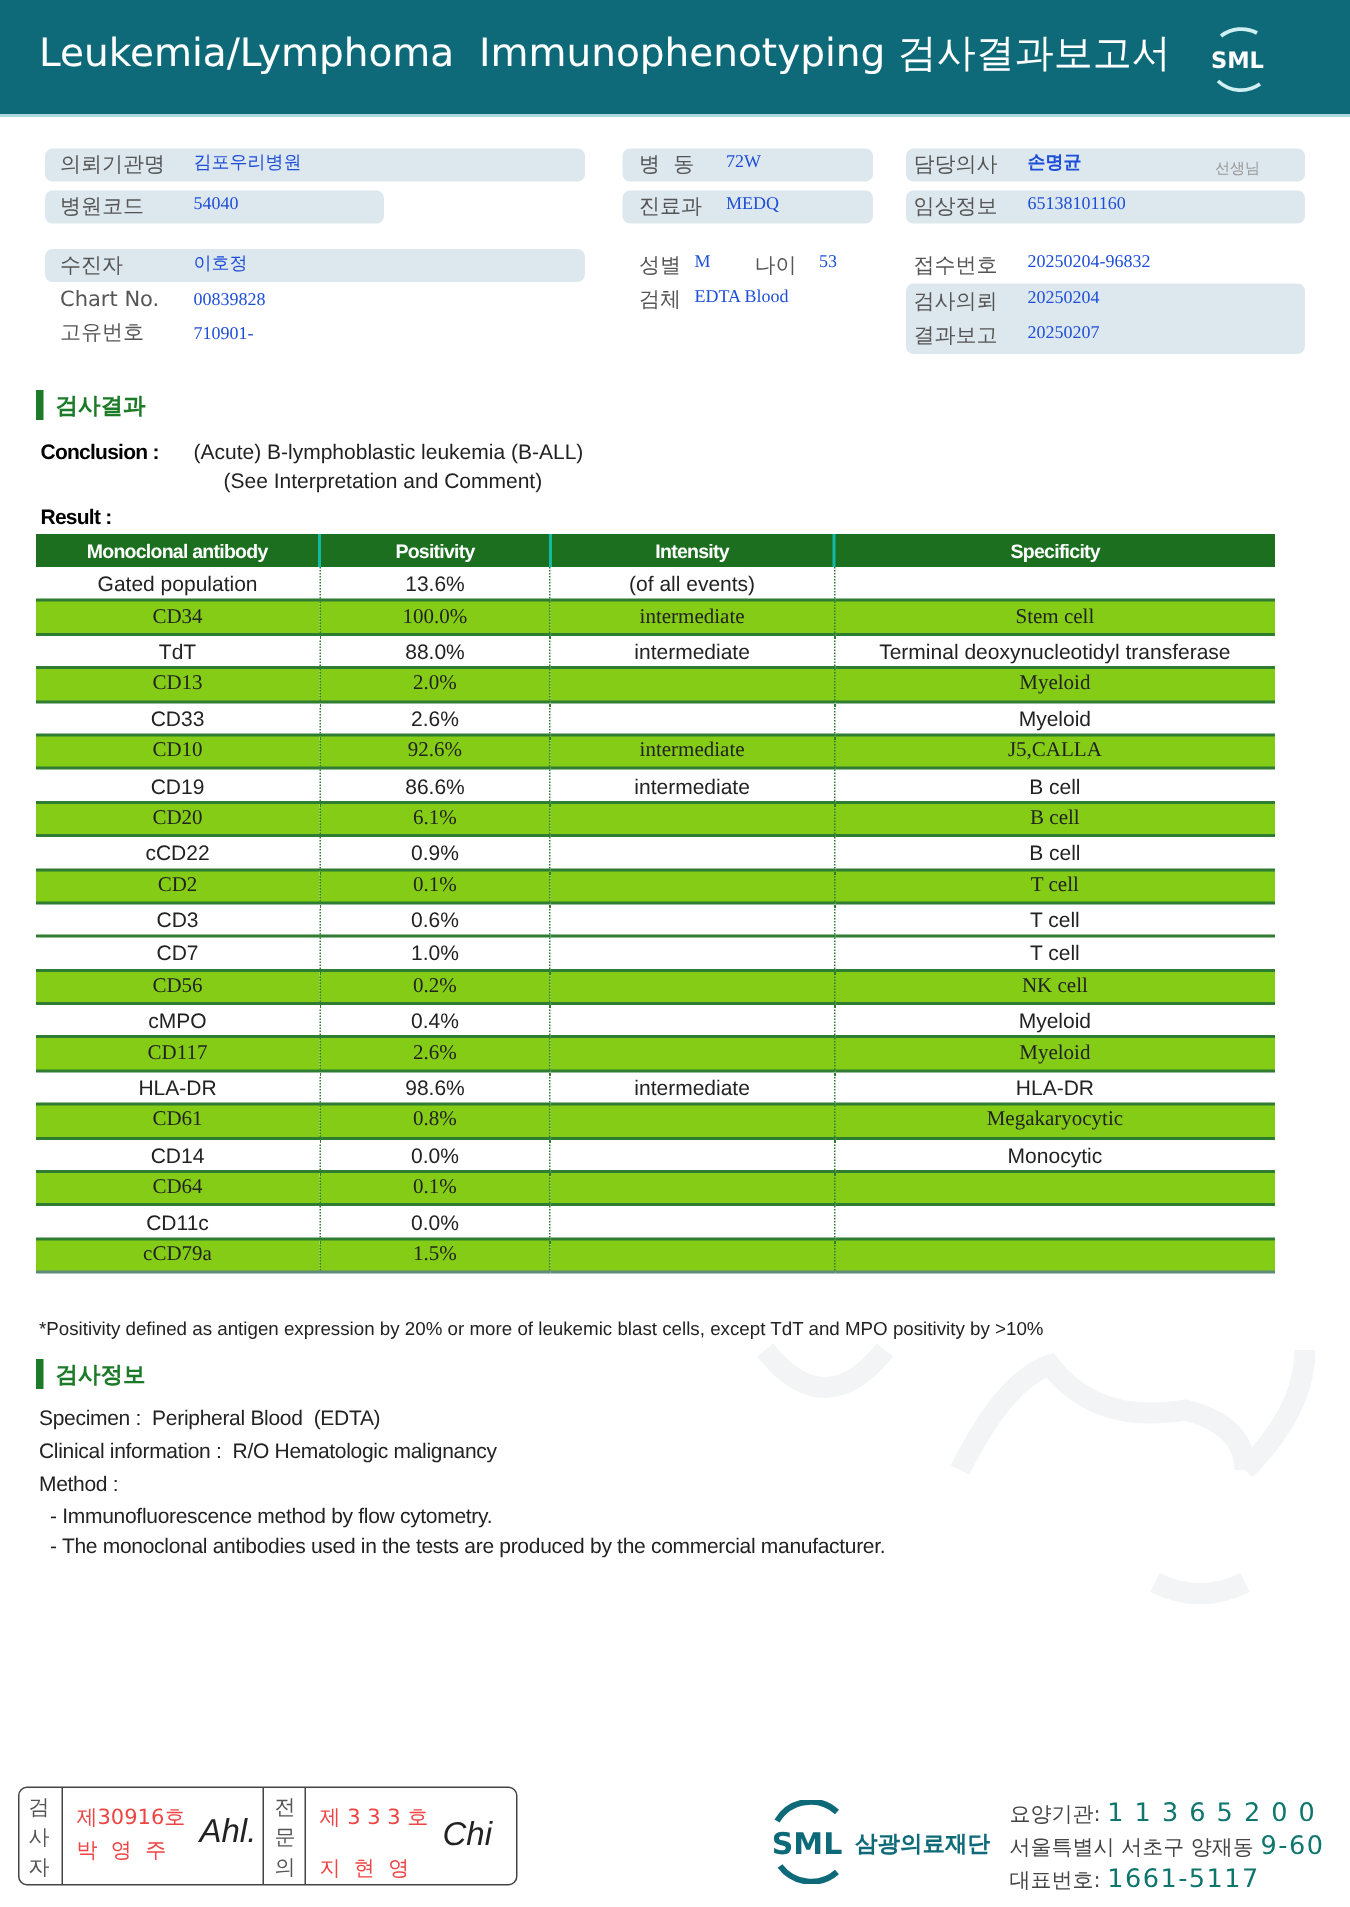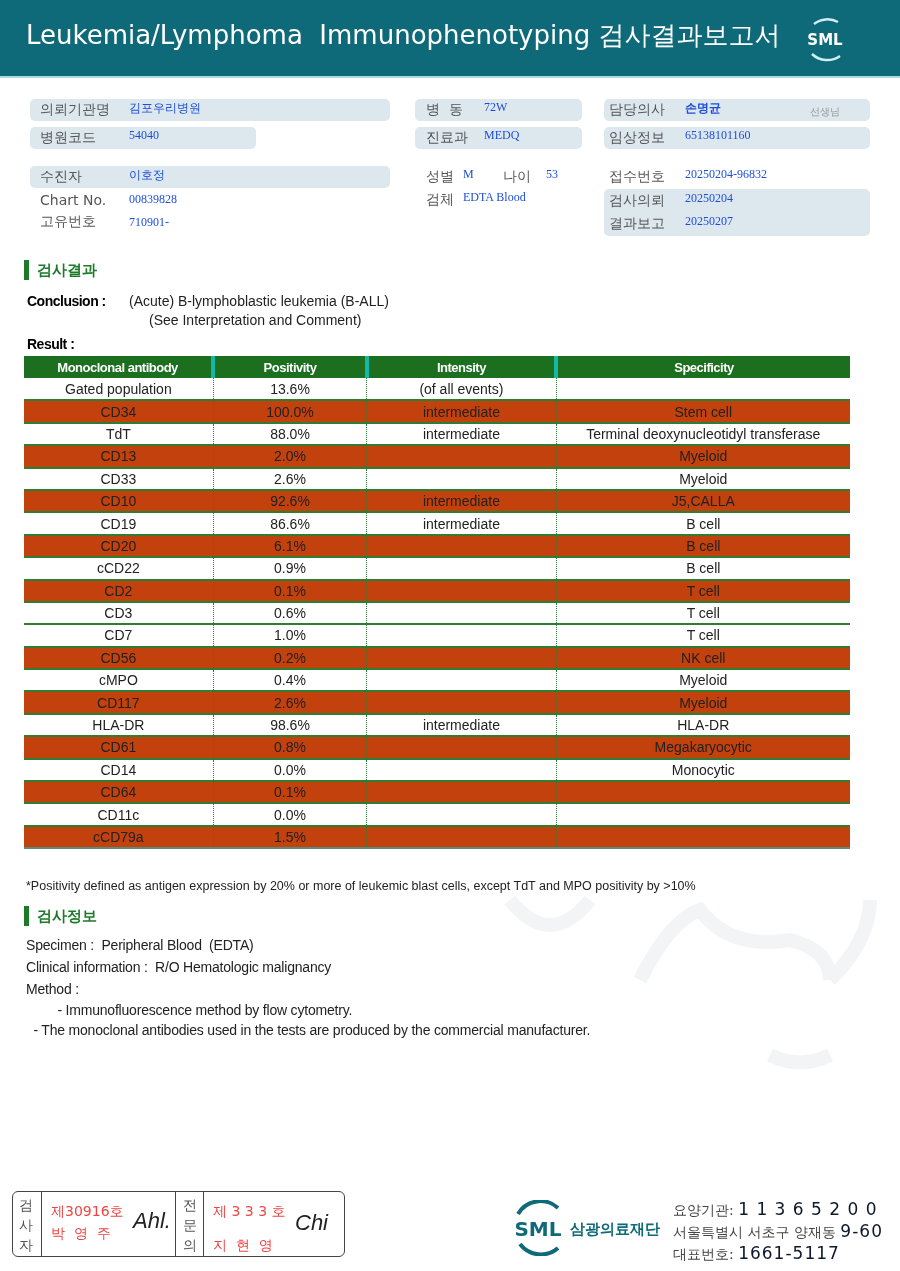--- a/index.html
+++ b/index.html
@@ -14,44 +14,44 @@
   .lbl { position: absolute; font-family: "DejaVu Sans", sans-serif; font-size: 14px; color: #555; white-space: pre; }
   .val { position: absolute; font-family: Liberation Serif, serif; font-size: 12px; color: #1d4ed8; white-space: pre; }
   .honorific { position: absolute; font-family: "DejaVu Sans", sans-serif; font-size: 10px; color: #999; }
 
   .section-title { position: absolute; font-family: "DejaVu Sans", sans-serif; font-weight: bold; font-size: 15px; color: #1d7a28; padding-left: 8px; border-left: 5px solid #1d7a28; line-height: 20px; }
 
   .bold-label { position: absolute; font-weight: bold; font-size: 14px; color: #000000; letter-spacing: -0.5px; }
   .conc { position: absolute; font-size: 14px; color: #222; }
 
   table.res { position: absolute; left: 24px; top: 356px; width: 826px; border-collapse: collapse; font-size: 14px; }
-  table.res th { background: #1b6f1f; color: #fff; font-weight: bold; font-size: 13px; height: 22px; letter-spacing: -0.5px; border-left: 4px solid #14b8a6; }
+  table.res th { background: #1b6f1f; color: #fff; font-weight: bold; font-size: 13px; height: 22px; letter-spacing: -0.5px; border-left: 2px solid #14b8a6; }
   table.res th:first-child { border-left: none; }
   table.res td { height: 22.4px; text-align: center; color: #222; border-bottom: 2px solid #2e7d32; border-left: 1px dotted #2e7d32; padding: 0; }
   table.res td:first-child { border-left: none; }
-  table.res tr.alt td { background: #c2410c; }
+  table.res tr.alt td { background: #84cc16; font-family: Liberation Serif, serif; }
   table.res tr:last-child td { border-bottom: 2px solid #5f8a7a; }
   .c1 { width: 186px; } .c2 { width: 151px; } .c3 { width: 186px; } .c4 { width: 289px; }
 
   .footnote { position: absolute; left: 26px; top: 879px; font-size: 12.5px; color: #222; }
 
   .info { position: absolute; left: 26px; font-size: 14px; color: #222; white-space: pre; letter-spacing: -0.2px; }
 
   .watermark { position: absolute; pointer-events: none; }
 
   .sigbox { position: absolute; left: 12px; top: 1191px; width: 333px; height: 66px; border: 1px solid #444; border-radius: 6px; }
   .sig-vert { position: absolute; top: 0; height: 64px; font-family: "DejaVu Sans", sans-serif; font-size: 14px; color: #555; line-height: 20px; text-align: center; width: 20px; }
   .sig-div { position: absolute; top: 0; width: 1px; height: 64px; background: #444; }
   .sig-line { position: absolute; font-family: "DejaVu Sans", sans-serif; font-size: 14px; color: #ef4444; white-space: pre; }
   .sig-scrawl { position: absolute; font-family: Liberation Sans, sans-serif; font-style: italic; font-size: 22px; color: #222; }
 
   .foot-logo { position: absolute; left: 510px; top: 1200px; }
   .foot-org { position: absolute; left: 570px; top: 1220px; font-family: "DejaVu Sans", sans-serif; font-weight: bold; font-size: 15px; color: #0e6a78; }
   .foot-line { position: absolute; left: 673px; font-family: "DejaVu Sans", sans-serif; font-size: 14px; color: #444; white-space: pre; }
-  .foot-line b { font-size: 17px; color: #0f172a; font-weight: normal; letter-spacing: 1px; }
+  .foot-line b { font-size: 17px; color: #0f766e; font-weight: normal; letter-spacing: 1px; }
 </style>
 </head>
 <body>
 
 <div class="header">
   <div class="header-title">Leukemia/Lymphoma  Immunophenotyping 검사결과보고서</div>
   <svg class="sml-logo" viewBox="0 0 50 50">
     <path d="M14 10 A22 22 0 0 1 38 8" stroke="#cfeff2" stroke-width="2.5" fill="none"></path>
     <path d="M12 40 A22 22 0 0 0 40 42" stroke="#cfeff2" stroke-width="2.5" fill="none"></path>
     <text x="25" y="31" text-anchor="middle" font-family="DejaVu Sans, sans-serif" font-weight="bold" font-size="15" fill="#ffffff">SML</text>
@@ -261,21 +261,21 @@
       </tr>
     </tbody>
 </table>
 
 <div class="footnote">*Positivity defined as antigen expression by 20% or more of leukemic blast cells, except  TdT and MPO positivity by &gt;10%</div>
 
 <div class="section-title" style="left:24px;top:906px;">검사정보</div>
 <div class="info" style="top:937px;">Specimen :  Peripheral Blood  (EDTA)</div>
 <div class="info" style="top:959px;">Clinical information :  R/O Hematologic malignancy</div>
 <div class="info" style="top:981px;">Method :</div>
-<div class="info" style="top:1002px;margin-left:24px;">  - Immunofluorescence method by flow cytometry.</div>
+<div class="info" style="top:1002px;">  - Immunofluorescence method by flow cytometry.</div>
 <div class="info" style="top:1022px;">  - The monoclonal antibodies used in the tests are produced by the commercial manufacturer.</div>
 
 <div class="sigbox">
   <div class="sig-vert" style="left:3px;top:3px;">
     <div>검</div>
     <div>사</div>
     <div>자</div>
   </div>
   <div class="sig-div" style="left:28px;"></div>
   <div class="sig-line" style="left:38px;top:11px;">제30916호</div>

